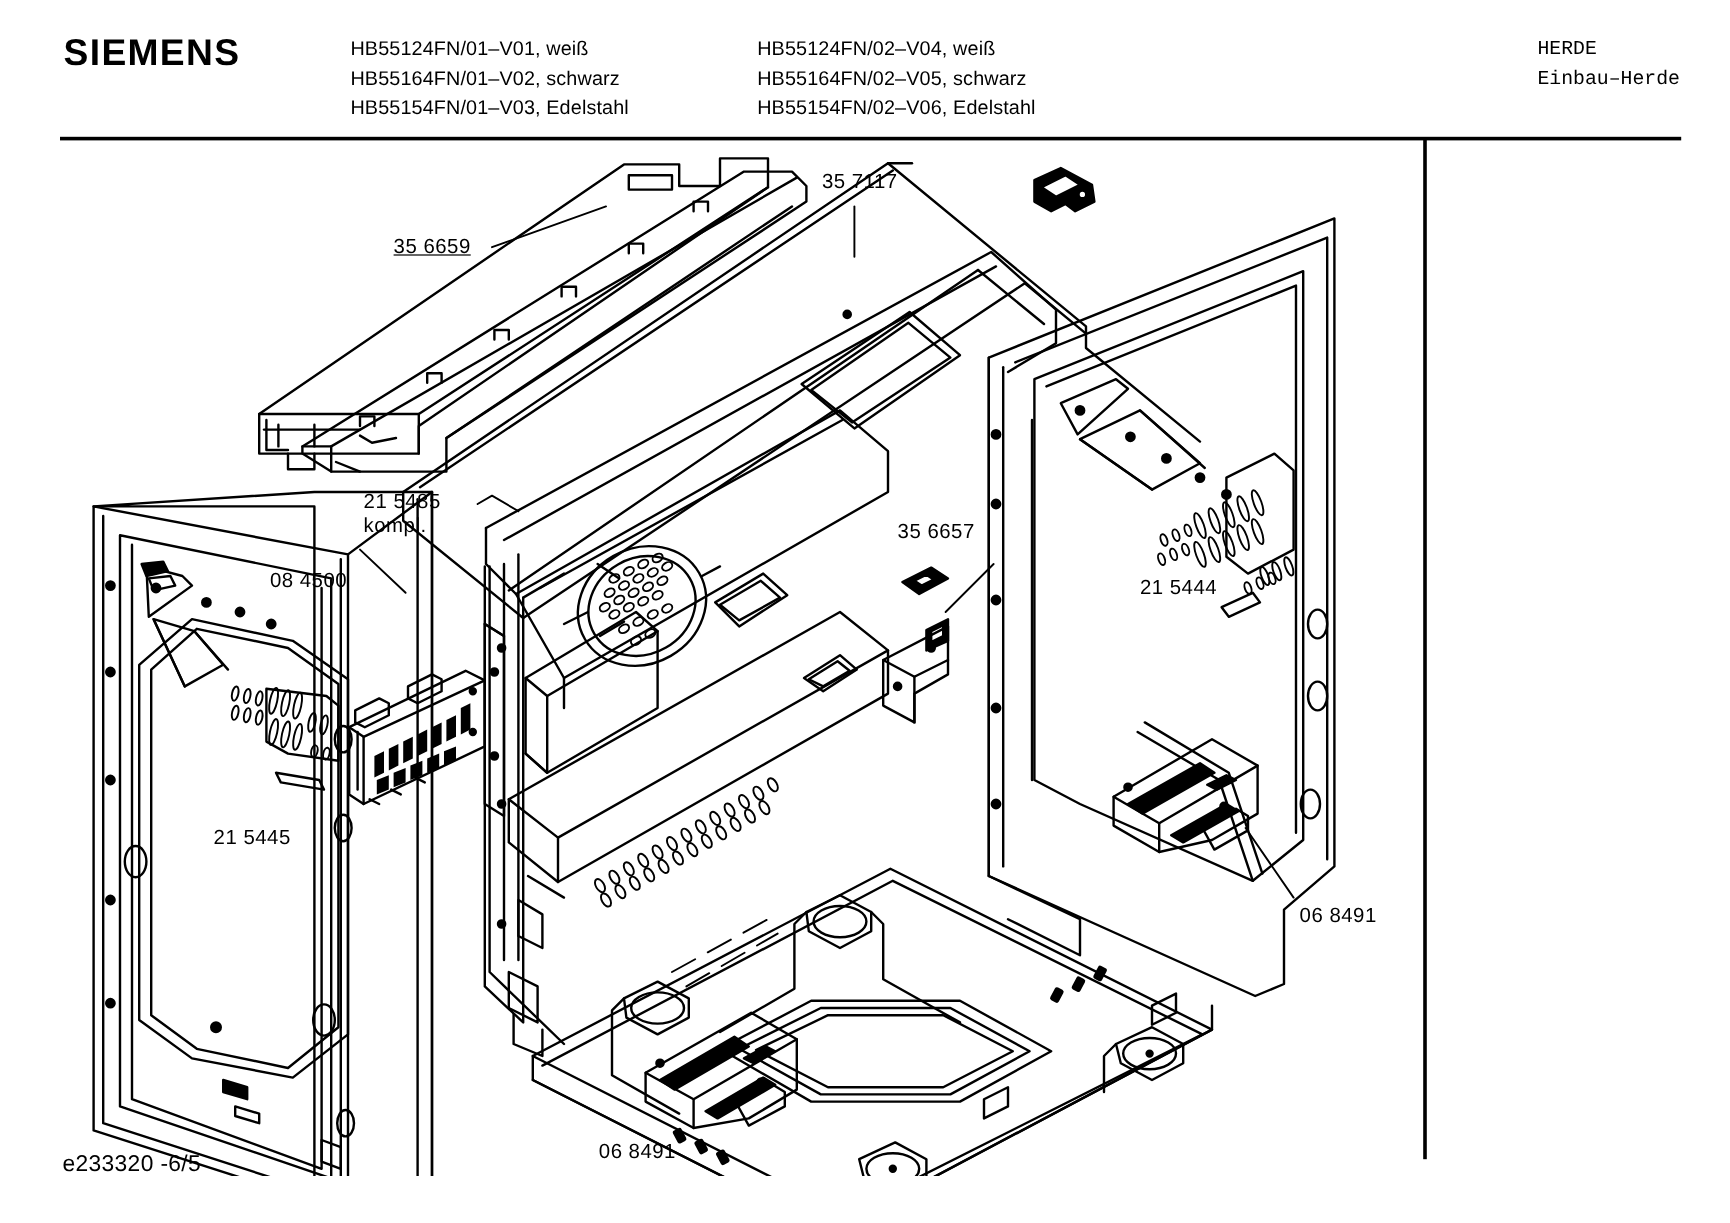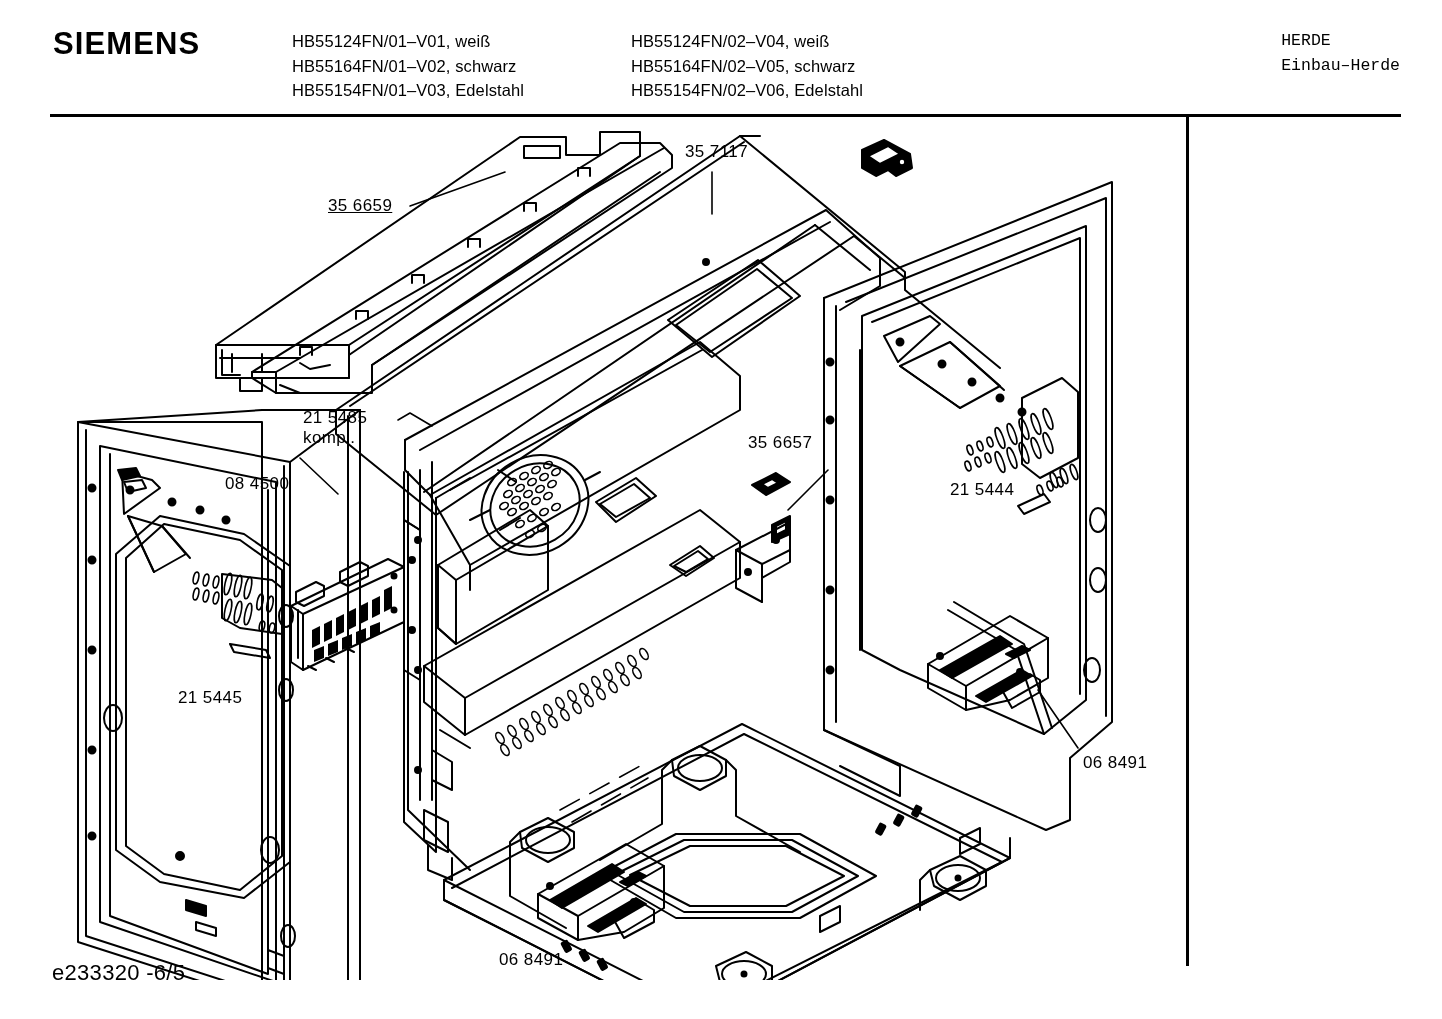--- a/index.html
+++ b/index.html
@@ -35,21 +35,21 @@
   .rule-h{
     position:absolute;left:50px;top:114px;width:1351px;height:3px;
     background:#000;
   }
   .rule-v{
     position:absolute;left:1186px;top:115px;width:3px;height:851px;
     background:#000;
   }
 
   .footer{
-    position:absolute;left:52px;top:960px;font-size:22px;letter-spacing:0.3px;
+    position:absolute;left:52px;top:960px;font-size:19px;letter-spacing:0.3px;
   }
 
   
   .canvas{position:absolute;left:0;top:110px;width:1442px;height:870px;}
   .canvas svg{display:block;}
 
   
   .callout{
     position:absolute;font-size:17px;line-height:20px;white-space:nowrap;
     letter-spacing:0.4px;

